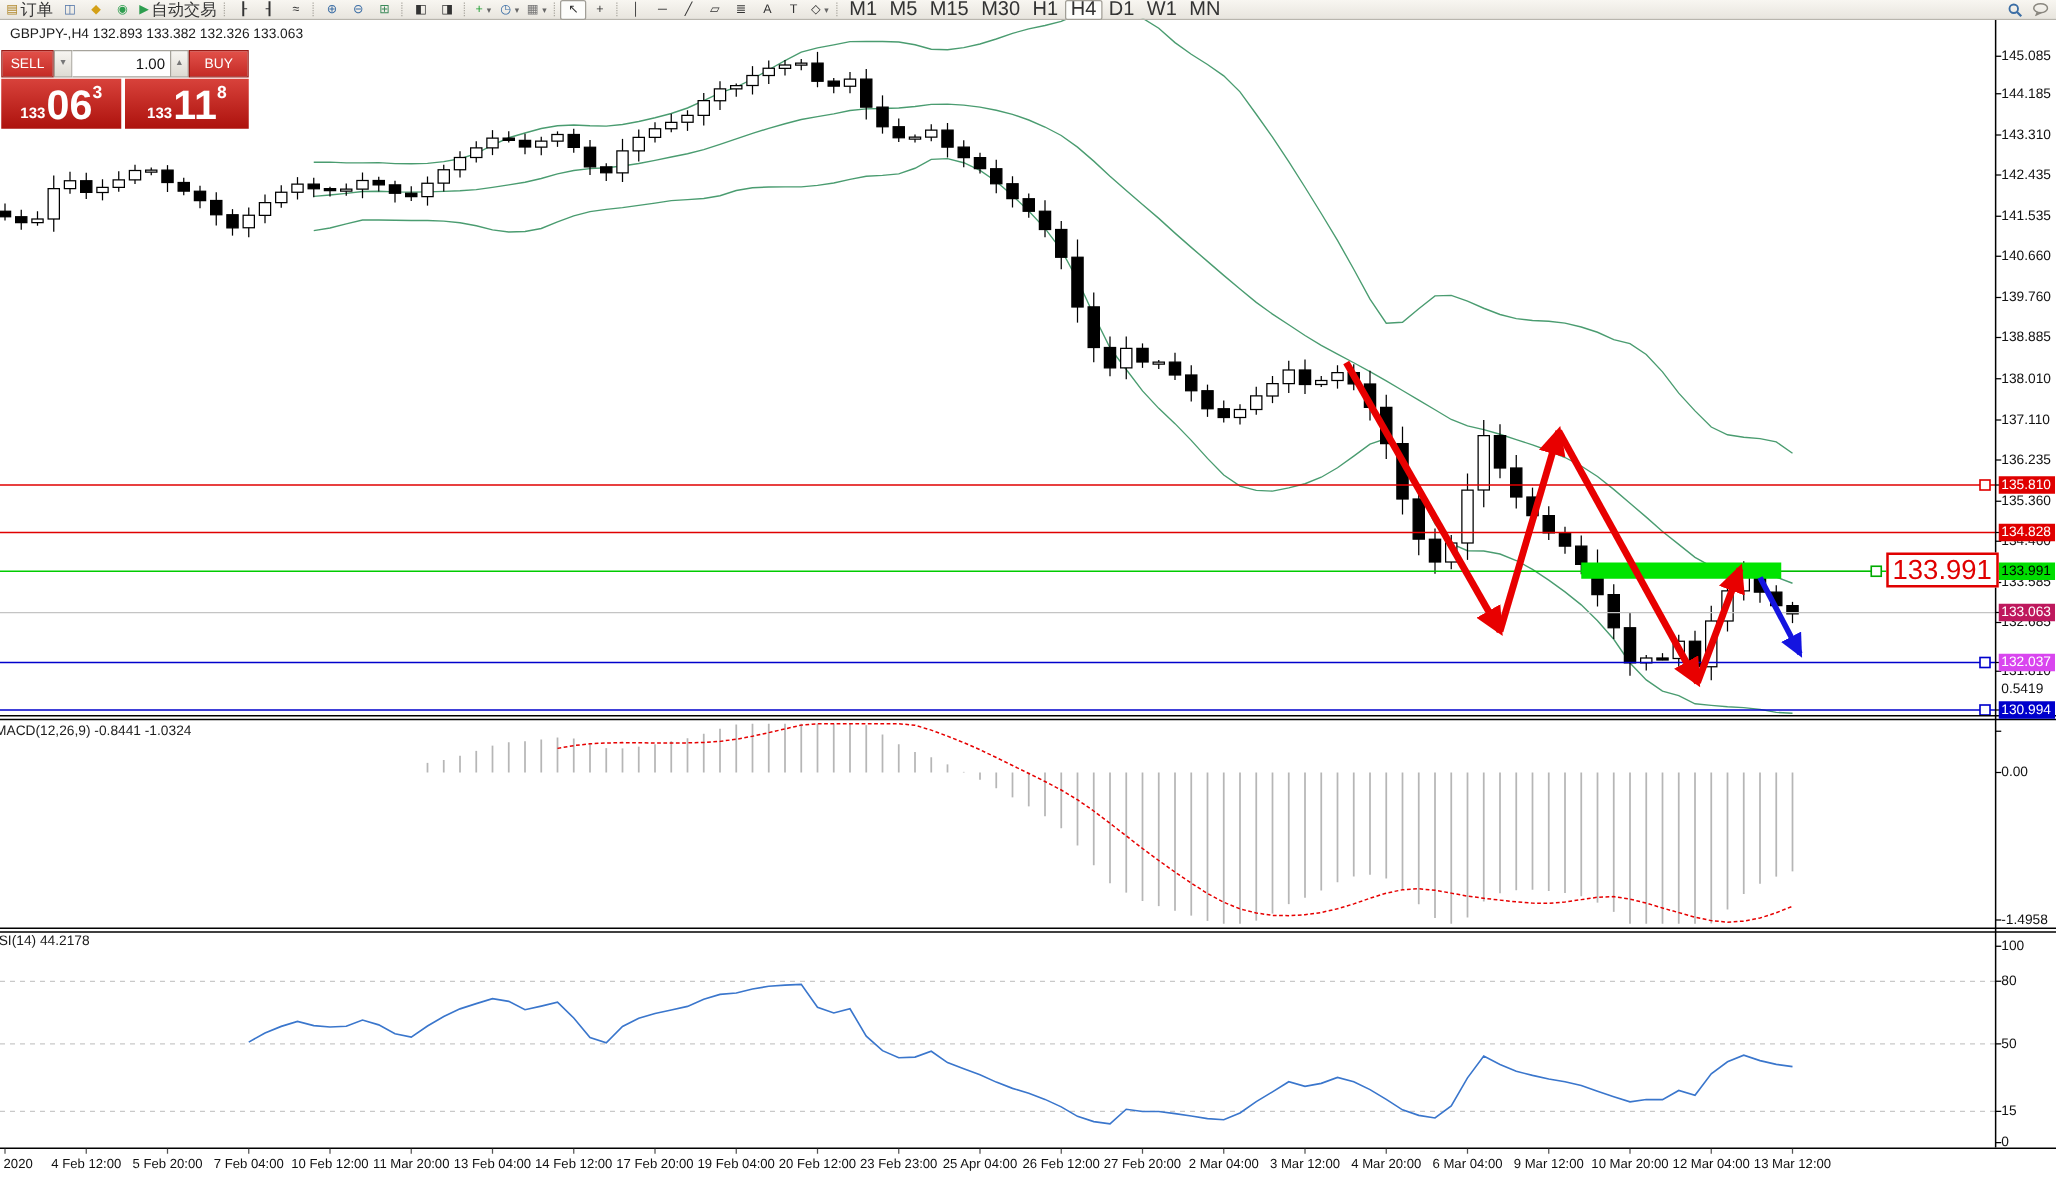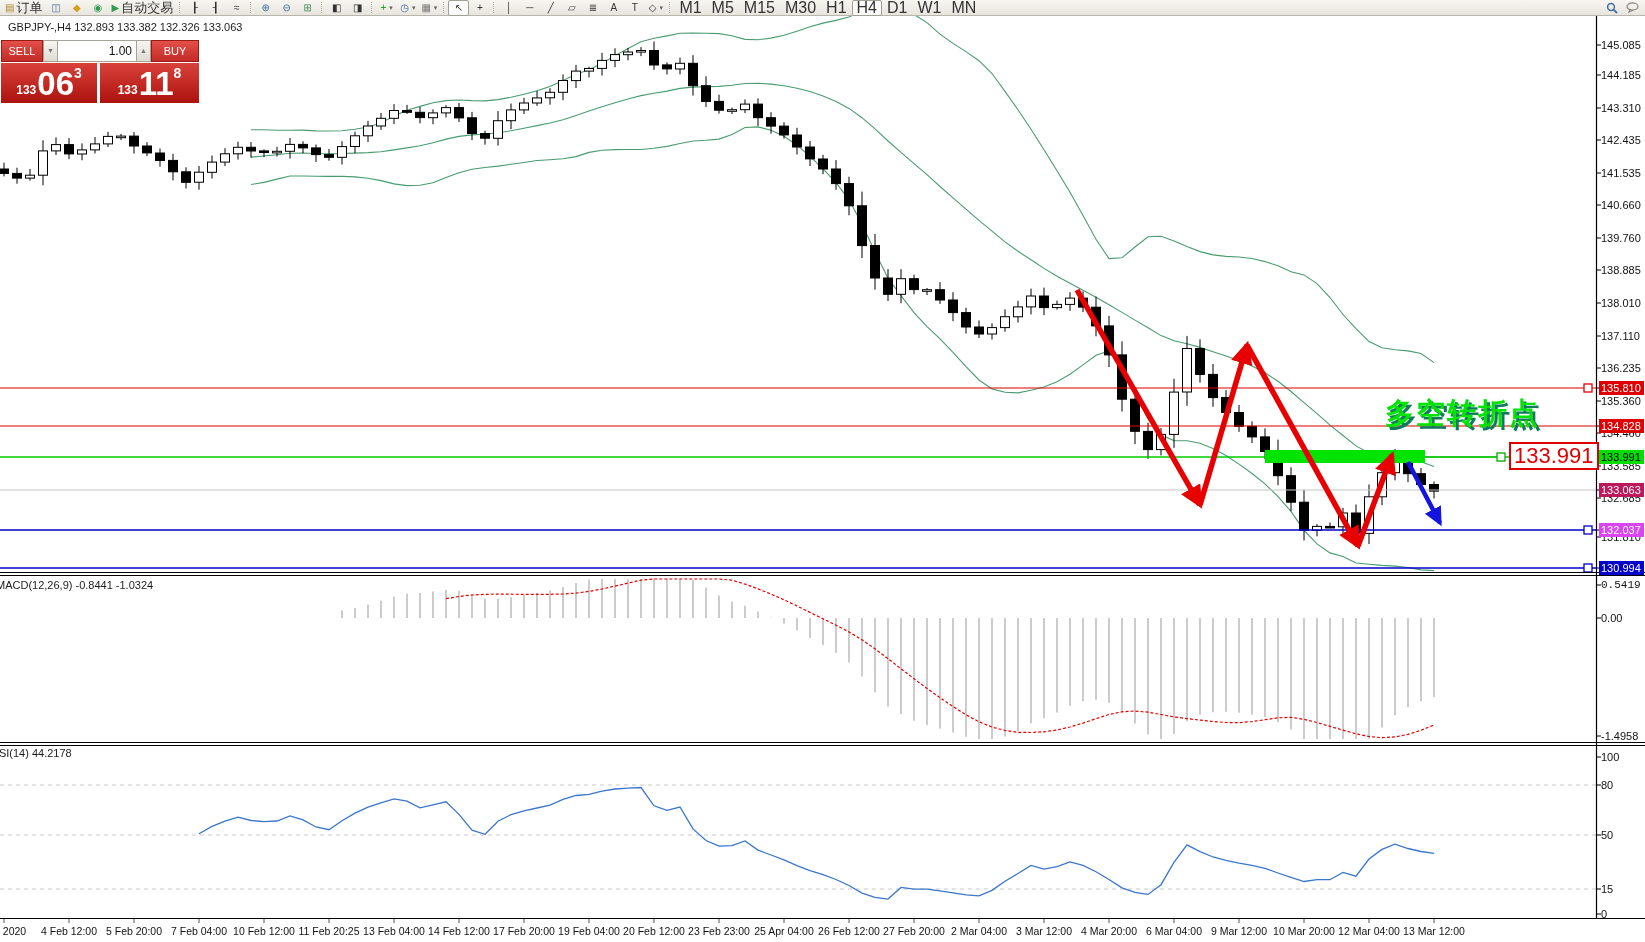--- a/index.html
+++ b/index.html
@@ -614,60 +614,59 @@
       <div class="px-box buy">
         <span class="px-small">133</span>
         <span class="px-big">11</span>
         <span class="px-sup">8</span>
       </div>
     </div>
   </div>
 
   <div class="ovl" id="macd-label">MACD(12,26,9) -0.8441 -1.0324</div>
   <div class="ovl" id="rsi-label">RSI(14) 44.2178</div>
-  <div class="ovl" id="annotation">多空转折点</div>
   <div class="ovl" id="price-tag">133.991</div>
 
   <div id="labels-layer">
       <div class="axlabel" style="top: 38.5px;">145.085</div>
       <div class="axlabel" style="top: 68.5px;">144.185</div>
       <div class="axlabel" style="top: 101.5px;">143.310</div>
       <div class="axlabel" style="top: 133.5px;">142.435</div>
       <div class="axlabel" style="top: 166.5px;">141.535</div>
       <div class="axlabel" style="top: 198.5px;">140.660</div>
       <div class="axlabel" style="top: 231.5px;">139.760</div>
       <div class="axlabel" style="top: 263.5px;">138.885</div>
       <div class="axlabel" style="top: 296.5px;">138.010</div>
       <div class="axlabel" style="top: 329.5px;">137.110</div>
       <div class="axlabel" style="top: 361.5px;">136.235</div>
       <div class="axlabel" style="top: 394.5px;">135.360</div>
       <div class="axlabel" style="top: 426.5px;">134.460</div>
       <div class="axlabel" style="top: 459.5px;">133.585</div>
       <div class="axlabel" style="top: 491.5px;">132.685</div>
       <div class="axlabel" style="top: 530.5px;">131.810</div>
-      <div class="axlabel" style="top: 579px; font-family: Liberation Mono, monospace;">0.5419</div>
+      <div class="axlabel" style="top: 545px;">0.5419</div>
       <div class="axlabel" style="top: 611.5px;">0.00</div>
       <div class="axlabel" style="top: 729.5px;">-1.4958</div>
       <div class="axlabel" style="top: 750.5px;">100</div>
       <div class="axlabel" style="top: 778.5px;">80</div>
       <div class="axlabel" style="top: 828.5px;">50</div>
       <div class="axlabel" style="top: 882.5px;">15</div>
       <div class="axlabel" style="top: 907.5px;">0</div>
       <div class="axbox" style="top: 381px; background: rgb(224, 0, 0); color: rgb(255, 255, 255);">135.810</div>
       <div class="axbox" style="top: 419px; background: rgb(224, 0, 0); color: rgb(255, 255, 255);">134.828</div>
       <div class="axbox" style="top: 450px; background: rgb(0, 221, 0); color: rgb(0, 0, 0);">133.991</div>
       <div class="axbox" style="top: 483px; background: #be185d; color: rgb(255, 255, 255);">133.063</div>
       <div class="axbox" style="top: 523px; background: #d946ef; color: rgb(255, 255, 255);">132.037</div>
       <div class="axbox" style="top: 561px; background: rgb(0, 0, 204); color: rgb(255, 255, 255);">130.994</div>
       <div class="timelabel" style="left: 4px;">Feb 2020</div>
       <div class="timelabel" style="left: 69px;">4 Feb 12:00</div>
       <div class="timelabel" style="left: 134px;">5 Feb 20:00</div>
       <div class="timelabel" style="left: 199px;">7 Feb 04:00</div>
       <div class="timelabel" style="left: 264px;">10 Feb 12:00</div>
-      <div class="timelabel" style="left: 329px;">11 Feb 20:25</div>
+      <div class="timelabel" style="left: 329px;">11 Mar 20:00</div>
       <div class="timelabel" style="left: 394px;">13 Feb 04:00</div>
       <div class="timelabel" style="left: 459px;">14 Feb 12:00</div>
       <div class="timelabel" style="left: 524px; text-align: center;">17 Feb 20:00</div>
       <div class="timelabel" style="left: 589px;">19 Feb 04:00</div>
       <div class="timelabel" style="left: 654px;">20 Feb 12:00</div>
       <div class="timelabel" style="left: 719px;">23 Feb 23:00</div>
       <div class="timelabel" style="left: 784px;">25 Apr 04:00</div>
       <div class="timelabel" style="left: 849px;">26 Feb 12:00</div>
       <div class="timelabel" style="left: 914px;">27 Feb 20:00</div>
       <div class="timelabel" style="left: 979px;">2 Mar 04:00</div>

